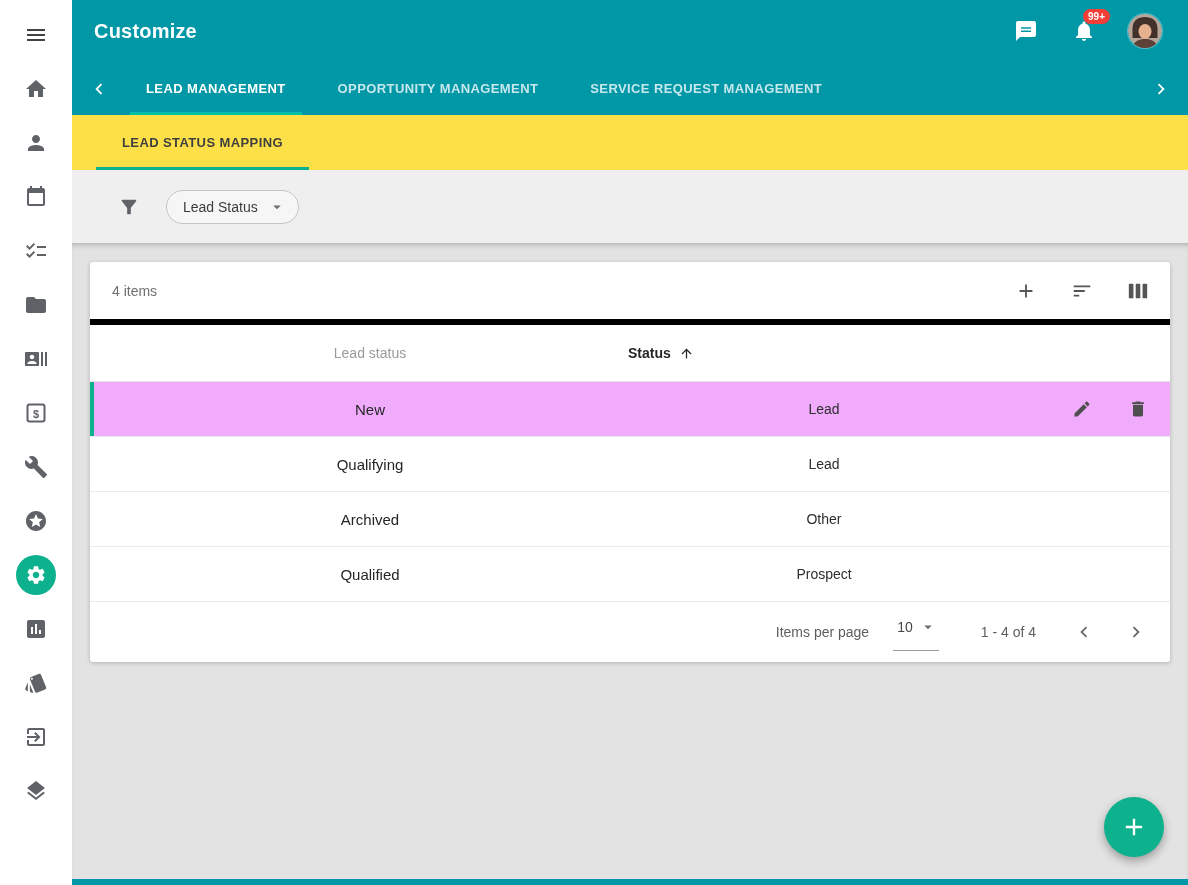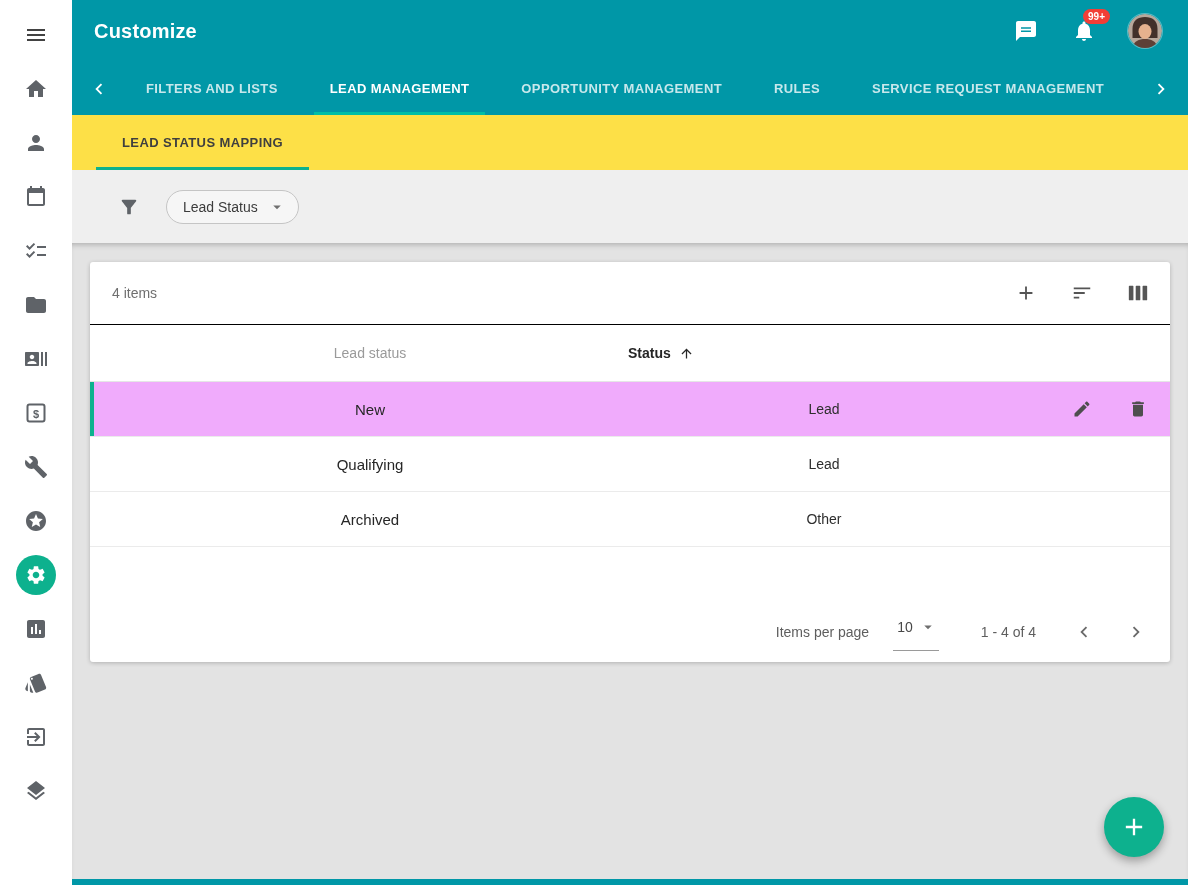--- a/index.html
+++ b/index.html
@@ -44,21 +44,21 @@
   .filterbar { height:73px; background:#efefef; display:flex; align-items:center; padding-left:44px; gap:24px; }
   .filter-funnel { width:26px; height:26px; display:flex; align-items:center; justify-content:center; cursor:pointer; }
   .filter-funnel svg { width:22px; height:22px; fill:#5f6368; }
   .chip { height:34px; border:1px solid #c5c5c5; border-radius:17px; background:#f6f6f6; display:flex; align-items:center; gap:10px; padding:0 12px 0 16px; font-size:14px; color:#3c3c3c; cursor:pointer; }
   .chip svg { width:18px; height:18px; fill:#6f6f6f; }
 
   
   .content { flex:1; position:relative; background:#e3e3e3; box-shadow:inset 0 5px 6px -4px rgba(0,0,0,.28); padding:19px 18px 0; }
   .card { background:#fff; border-radius:3px; box-shadow:0 1px 4px rgba(0,0,0,.22); height:400px; display:flex; flex-direction:column; }
 
-  .card-toolbar { height:63px; display:flex; align-items:center; padding:0 12px 0 22px; border-bottom:1px solid #000000; flex:none; }
+  .card-toolbar { height:63px; display:flex; align-items:center; padding:0 12px 0 22px; border-bottom:6px solid #000000; flex:none; }
   .items-count { color:#6f6f6f; font-size:14px; }
   .card-actions { margin-left:auto; display:flex; align-items:center; gap:16px; }
   .icon-btn { width:40px; height:40px; display:flex; align-items:center; justify-content:center; cursor:pointer; }
   .icon-btn svg { width:22px; height:22px; fill:#555; }
 
   .thead { height:57px; display:grid; grid-template-columns:516px 1fr 150px; align-items:center; padding-left:22px; border-bottom:1px solid #e6e6e6; flex:none; }
   .th-light { color:#9a9a9a; font-size:14px; cursor:pointer; }
   .th-sorted { color:#262626; font-size:14px; font-weight:700; display:flex; align-items:center; gap:8px; cursor:pointer; }
   .th-sorted svg { width:15px; height:15px; fill:#262626; }
 
@@ -200,31 +200,25 @@
       </div>
     </header>
 
     <div class="tabbar">
       <div class="tab-scroll">
         <svg viewBox="0 0 24 24">
             <path d="M15.41 7.41L14 6l-6 6 6 6 1.41-1.41L10.83 12z"></path>
           </svg>
       </div>
       <div class="tabs">
-        <div class="tab">
-            <span>FILTERS AND LISTS</span>
-          </div>
         <div class="tab active">
             <span>LEAD MANAGEMENT</span>
           </div>
         <div class="tab">
             <span>OPPORTUNITY MANAGEMENT</span>
-          </div>
-        <div class="tab">
-            <span>RULES</span>
           </div>
         <div class="tab">
             <span>SERVICE REQUEST MANAGEMENT</span>
           </div>
       </div>
       <div class="tab-scroll">
         <svg viewBox="0 0 24 24">
             <path d="M8.59 16.59L10 18l6-6-6-6-1.41 1.41L13.17 12z"></path>
           </svg>
       </div>
@@ -307,20 +301,25 @@
           <div class="cell-2">Lead</div>
           <div></div>
         </div>
 
         <div class="row">
           <div class="cell-1">Archived</div>
           <div class="cell-2">Other</div>
           <div></div>
         </div>
 
+        <div class="row">
+          <div class="cell-1">Qualified</div>
+          <div class="cell-2">Prospect</div>
+          <div></div>
+        </div>
 
         <div class="pagination">
           <span class="pp-label">Items per page</span>
           <div class="pp-select">
             <span>10</span>
             <svg viewBox="0 0 24 24">
                 <path d="M7 10l5 5 5-5z"></path>
               </svg>
           </div>
           <span class="pp-range">1 - 4 of 4</span>

